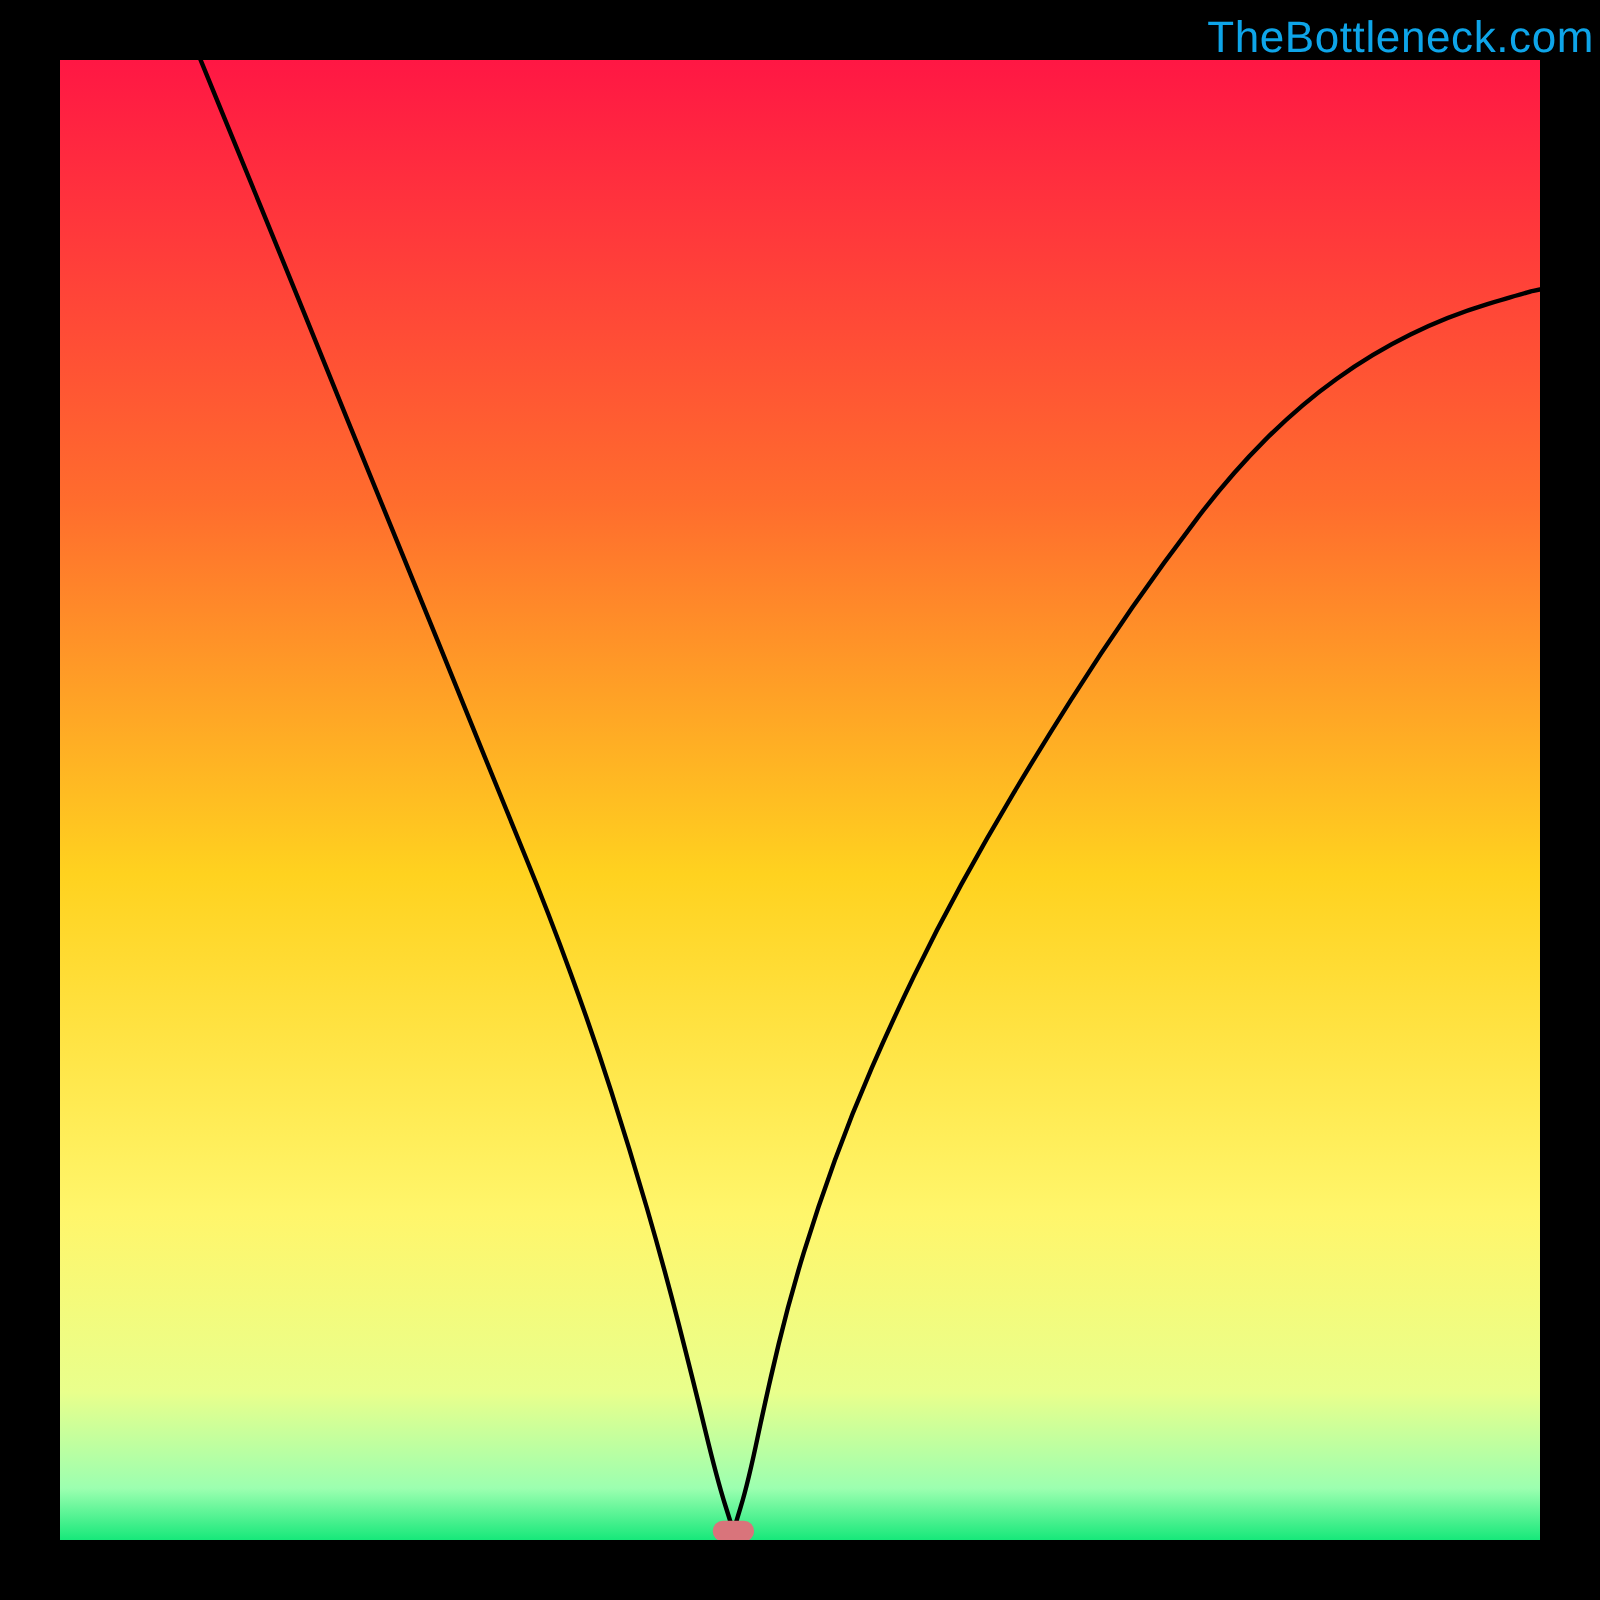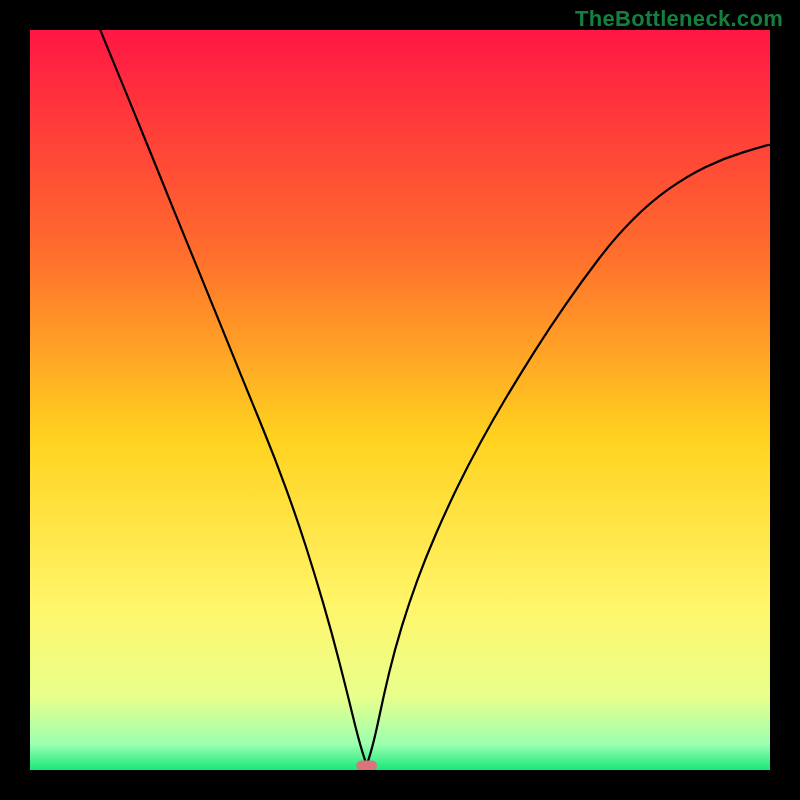--- a/index.html
+++ b/index.html
@@ -22,24 +22,24 @@
 .plot {
   position: absolute;
   left: 30px;
   top: 30px;
   width: 740px;
   height: 740px;
 }
 .watermark {
   position: absolute;
   top: 6px;
-  right: 17px;
-  color: #15803d;
+  right: 3px;
+  color: #0ea5e9;
   font-size: 22px;
-  font-weight: 700;
+  font-weight: 400;
   letter-spacing: 0.3px;
 }
 svg { display: block; }
 </style>
 </head>
 <body>
 
 <div class="frame">
 
   <div class="watermark">TheBottleneck.com</div>

